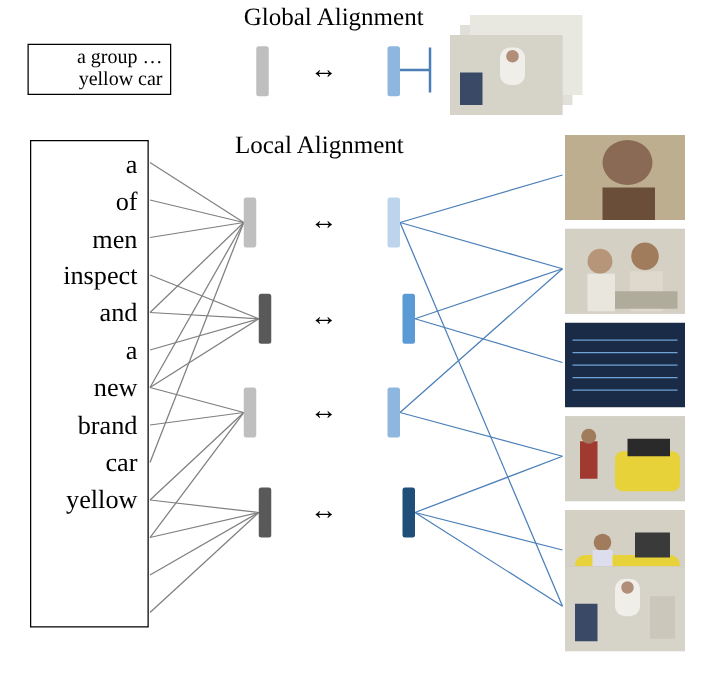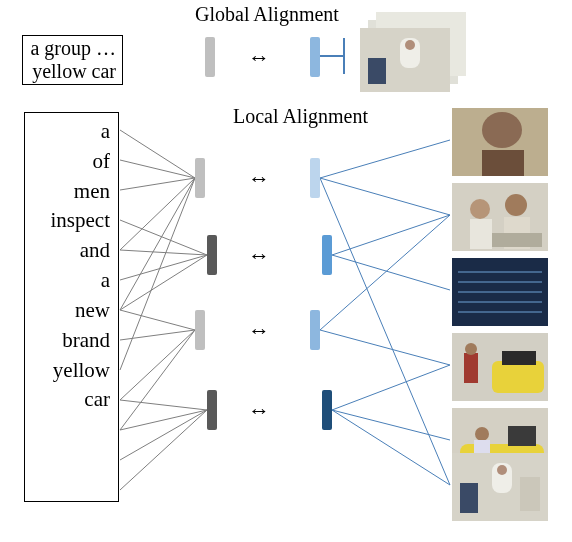--- a/index.html
+++ b/index.html
@@ -19,22 +19,22 @@
   .text-box {
     position: absolute;
     border: 1.5px solid #000;
     padding: 1px 6px;
     text-align: right;
     background: #fff;
   }
   .global-box {
     left: 22px;
     top: 35px;
-    width: 101px;
-    font-size: 20px;
+    width: 115px;
+    font-size: 16px;
     line-height: 1.15;
   }
   .local-box {
     left: 24px;
     top: 112px;
     width: 95px;
     min-height: 390px;
     font-size: 21px;
     line-height: 1.42;
     text-align: right;
@@ -160,33 +160,33 @@
 
 <div class="img-stack" style="left:360px; top:28px;">
   <svg viewBox="0 0 90 64">
     <rect width="90" height="64" fill="#d6d3c8"></rect>
     <rect x="40" y="10" width="20" height="30" rx="8" fill="#efeee8"></rect>
     <circle cx="50" cy="17" r="5" fill="#b08e7a"></circle>
     <rect x="8" y="30" width="18" height="26" fill="#3a4a66"></rect>
   </svg>
 </div>
 
-<div class="section-label" style="left:188px; top:105px;margin-left:45px;">Local Alignment</div>
+<div class="section-label" style="left:188px; top:105px;">Local Alignment</div>
 
 <div class="text-box local-box">
   <span class="word">a</span>
   <span class="word">of</span>
   <span class="word">men</span>
   <span class="word">inspect</span>
   <span class="word">and</span>
   <span class="word">a</span>
   <span class="word">new</span>
   <span class="word">brand</span>
+  <span class="word">car</span>
   <span class="word">yellow</span>
-  <span class="word">car</span>
 </div>
 
 <div class="feat-bar gray-light" style="left:195px; top:158px; height:40px;"></div>
 <div class="feat-bar gray-dark" style="left:207px; top:235px; height:40px;"></div>
 <div class="feat-bar gray-light" style="left:195px; top:310px; height:40px;"></div>
 <div class="feat-bar gray-dark" style="left:207px; top:390px; height:40px;"></div>
 
 <div class="arrow" style="left:248px; top:165px;">↔</div>
 <div class="arrow" style="left:248px; top:242px;">↔</div>
 <div class="arrow" style="left:248px; top:317px;">↔</div>

